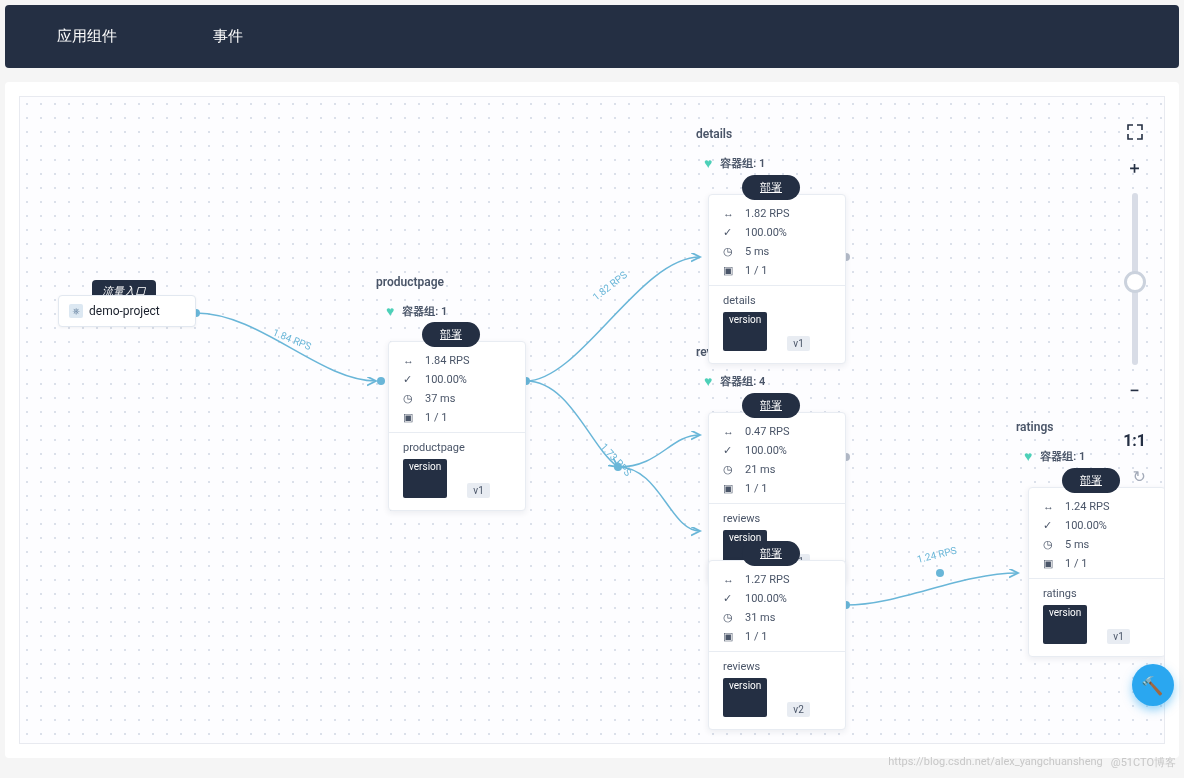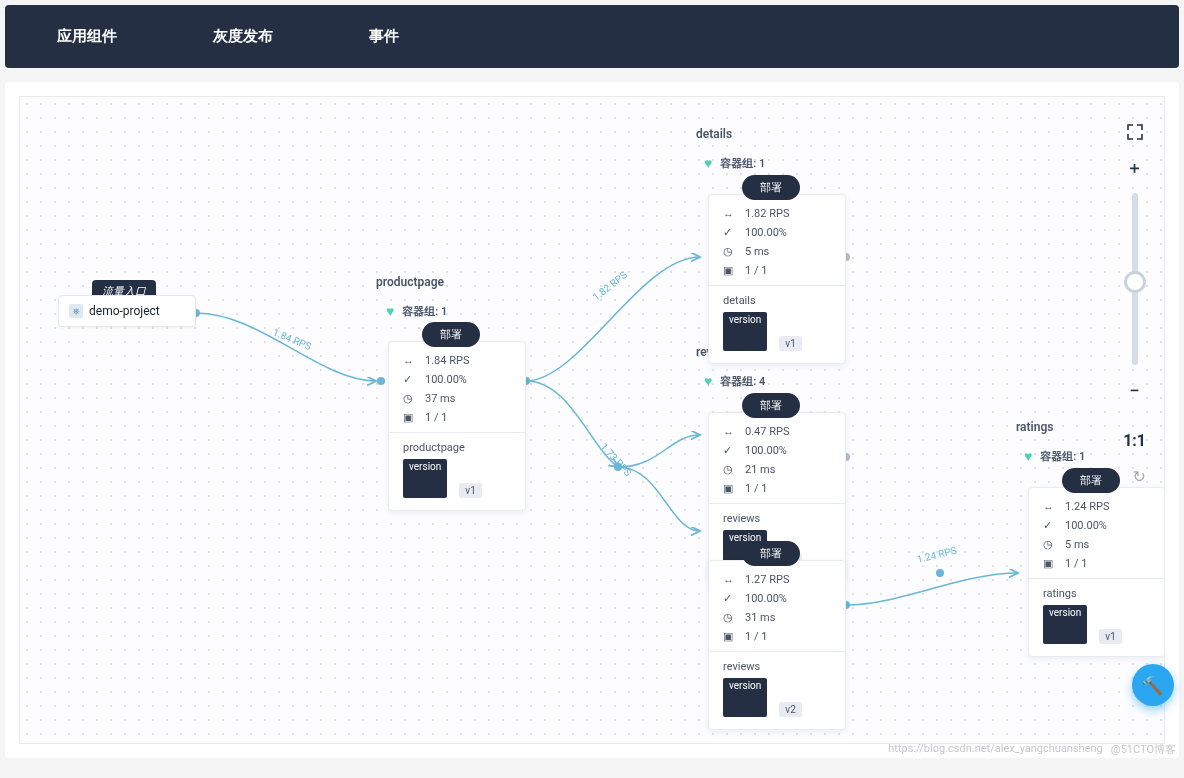--- a/index.html
+++ b/index.html
@@ -7,21 +7,20 @@
   
   .page { padding: 5px; }
   
   .tabs-bar {
     background: #242f43;
     border-radius: 4px;
     padding: 12px 24px;
     display: flex;
     gap: 40px;
     align-items: center;
-    font-weight: bold;
   }
   .tab {
     color: #fff;
     padding: 10px 28px;
     font-size: 15px;
     border-radius: 18px;
     cursor: pointer;
   }
   .tab.active {
     background: #37b893;
@@ -92,20 +91,21 @@
   .heart { color: #4dd0b8; font-size: 14px; }
   
   .deploy-badge {
     position: absolute;
     background: #242f43;
     color: #fff;
     font-size: 11px;
     padding: 5px 18px;
     border-radius: 14px;
     z-index: 2;
+    text-decoration: underline;
   }
   
   .stats-card {
     position: absolute;
     background: #fff;
     border: 1px solid #e8ecf2;
     border-radius: 4px;
     padding: 12px 14px;
     width: 138px;
     box-shadow: 0 2px 6px rgba(30,40,60,0.08);
@@ -116,21 +116,21 @@
     align-items: center;
     gap: 10px;
     font-size: 11px;
     color: #4a5568;
     margin-bottom: 6px;
   }
   .stat-row:last-of-type { margin-bottom: 10px; }
   .stat-ico { width: 12px; display: inline-block; color: #4a5568; }
   .stats-card .divider { border-top: 1px solid #e8ecf2; margin: 8px -14px; }
   .stats-footer .name { font-size: 11px; color: #4a5568; margin-bottom: 5px; }
-  .stats-footer .tags { display: flex; gap: 12px; }
+  .stats-footer .tags { display: flex; gap: 20px; }
   .tag-key { background: #242f43; color: #fff; font-size: 10px; padding: 2px 6px; border-radius: 2px; }
   .tag-val { background: #e8ecf2; color: #4a5568; font-size: 10px; padding: 2px 6px; border-radius: 2px; margin-top: 24px; }
   
   .controls {
     position: absolute;
     right: 18px;
     top: 24px;
     display: flex;
     flex-direction: column;
     align-items: center;
@@ -174,32 +174,31 @@
     border-radius: 50%;
     color: #fff;
     display: flex;
     align-items: center;
     justify-content: center;
     font-size: 18px;
     box-shadow: 0 4px 10px rgba(42,167,240,0.5);
   }
   
   .watermark {
-    position: fixed; right: 8px; bottom: 21px; font-size: 11px; color: #c7c7c7;
+    position: fixed; right: 8px; bottom: 8px; font-size: 11px; color: #c7c7c7;
     display: flex; gap: 8px;
   }
 </style>
 </head>
 <body>
 
 <div class="page">
 
   <div class="tabs-bar">
     <div class="tab">应用组件</div>
-    <div class="tab">灰度发布</div>
     <div class="tab">事件</div>
   </div>
 
   <div class="canvas-wrap">
     <div class="canvas">
 
       <svg class="edges">
         <defs>
           <marker id="arrow" markerWidth="8" markerHeight="8" refX="6" refY="3" orient="auto">
             <path d="M0,0 L6,3 L0,6" fill="none" stroke="#69b6d8" stroke-width="1.2"></path>

